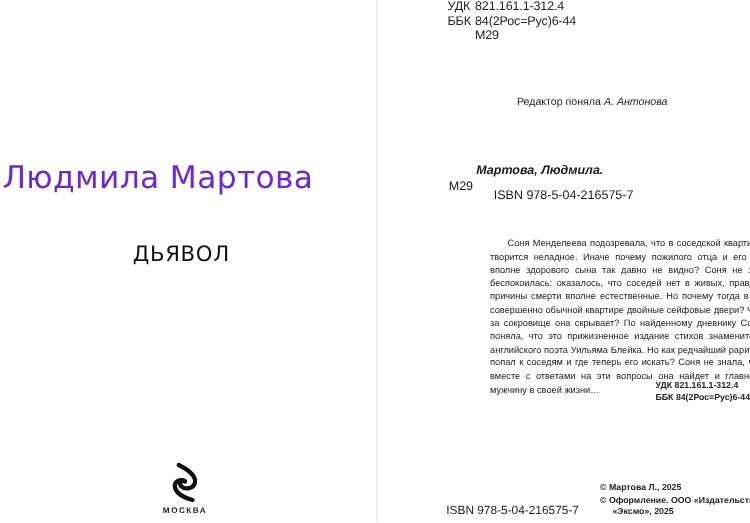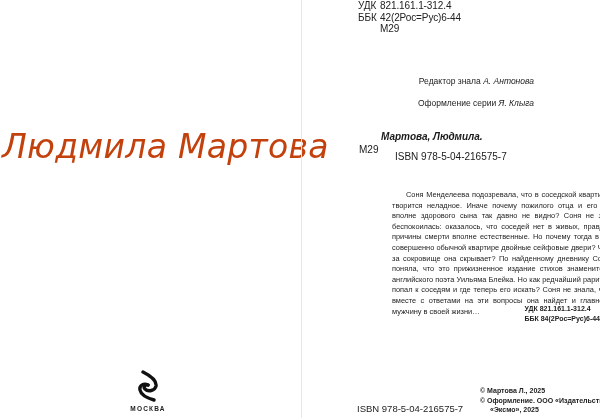--- a/index.html
+++ b/index.html
@@ -33,25 +33,24 @@
       top: 0;
       width: 1px;
       height: 418px;
       background: #e8e8e8;
     }
     .author {
       position: absolute;
       left: 2px;
       top: 127px;
       font-family: "DejaVu Sans", sans-serif;
-      font-size: 33px;
+      font-size: 25px;
       letter-spacing: 0.3px;
-      color: #c2410c;
-      white-space: nowrap;
-      font-style: italic;
+      color: #6d28d9;
+      white-space: nowrap;
     }
     .book-title {
       position: absolute;
       left: 0;
       width: 290px;
       text-align: center;
       font-family: "DejaVu Sans", sans-serif;
       font-size: 17px;
       color: #111;
       letter-spacing: 0.5px;
@@ -196,47 +195,45 @@
     .copyright .indent {
       padding-left: 10px;
     }
   </style>
 </head>
 <body>
 
 <div class="page page-left">
   <div class="author">Людмила Мартова</div>
 
+  <div class="book-title title-line-1">ДЬЯВОЛ</div>
 
   <svg class="publisher-logo" viewBox="0 0 26 32" xmlns="http://www.w3.org/2000/svg">
     <path d="M8 2 C 14 5, 22 10, 21 16 C 20 21, 13 22, 10 19 C 8 17, 10 14, 13 15" fill="none" stroke="#111" stroke-width="3.4" stroke-linecap="round"></path>
     <path d="M13 15 C 9 13, 4 15, 5 20 C 6 25, 12 28, 19 30" fill="none" stroke="#111" stroke-width="3.4" stroke-linecap="round"></path>
   </svg>
   <div class="publisher-city">МОСКВА</div>
 </div>
 
 <div class="divider"></div>
 
 <div class="page page-right">
 
   <div class="udk-block mono-small">
     <div class="udk-row">
       <span class="lbl">УДК</span><span class="val">821.161.1-312.4</span>
     </div>
     <div class="udk-row">
-      <span class="lbl">ББК</span><span class="val">42(2Рос=Рус)6-44</span>
+      <span class="lbl">ББК</span><span class="val">84(2Рос=Рус)6-44</span>
     </div>
     <div class="m29-top">М29</div>
   </div>
 
   <div class="credits credit-1">
-    <span>Редактор знала </span><i>А. Антонова</i>
-  </div>
-  <div class="credits credit-2">
-    <span>Оформление серии </span><i>Я. Клыга</i>
+    <span>Редактор поняла </span><i>А. Антонова</i>
   </div>
 
   <div class="biblio">
     <div class="biblio-author">Мартова, Людмила.</div>
     <div class="biblio-m29">М29</div>
     <div class="biblio-isbn">ISBN 978-5-04-216575-7</div>
   </div>
 
   <p class="annotation">Соня Менделеева подозревала, что в соседской квартире творится неладное. Иначе почему пожилого отца и его не вполне здорового сына так давно не видно? Соня не зря беспокоилась: оказалось, что соседей нет в живых, правда, причины смерти вполне естественные. Но почему тогда в их совершенно обычной квартире двойные сейфовые двери? Что за сокровище она скрывает? По найденному дневнику Соня поняла, что это прижизненное издание стихов знаменитого английского поэта Уильяма Блейка. Но как редчайший раритет попал к соседям и где теперь его искать? Соня не знала, что вместе с ответами на эти вопросы она найдет и главного мужчину в своей жизни…</p>
 

